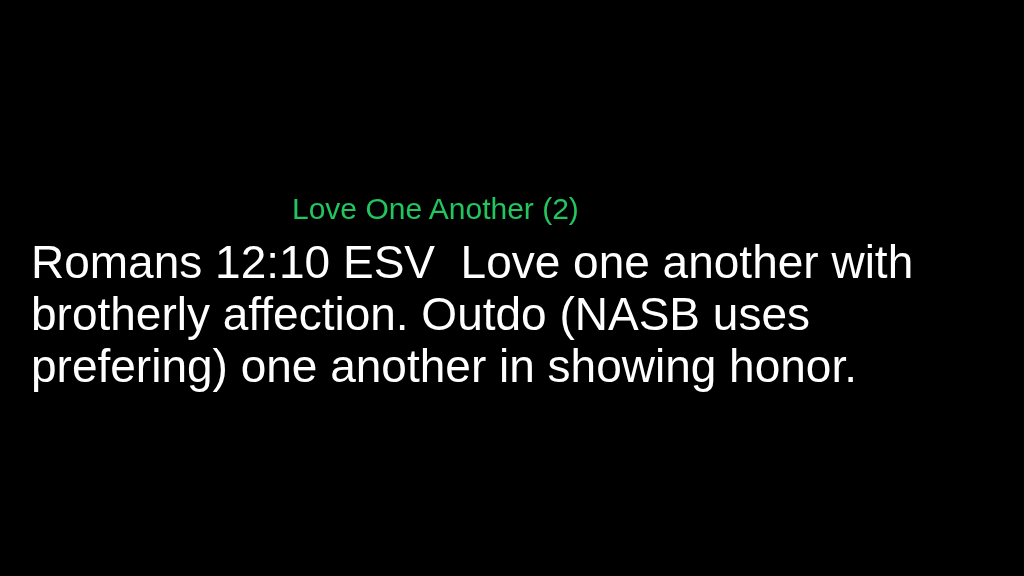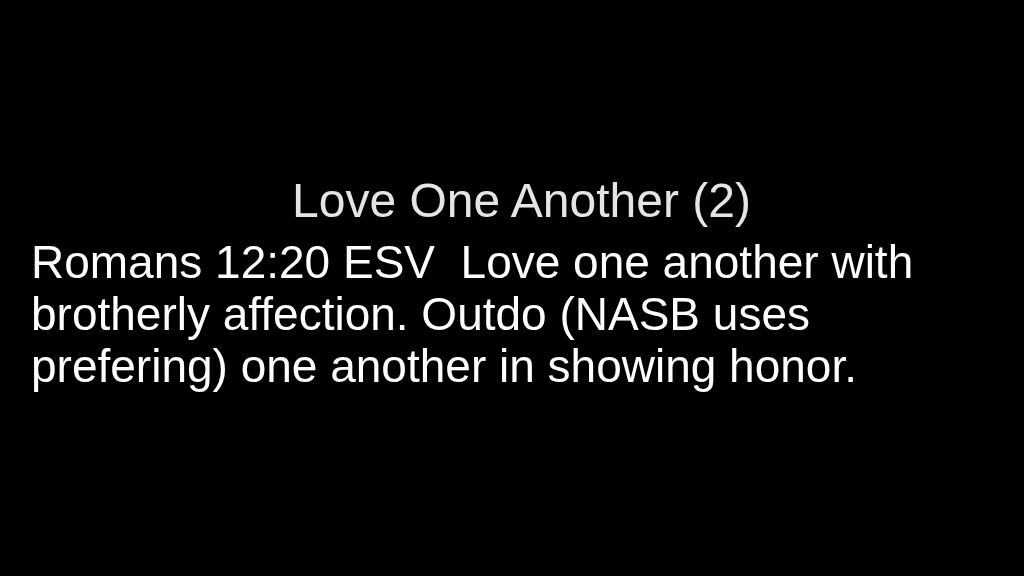--- a/index.html
+++ b/index.html
@@ -21,24 +21,24 @@
   }
   #text-block {
     position: absolute;
     left: 0;
     top: 0;
     width: 1024px;
   }
   .slide-title {
     position: absolute;
     left: 31px;
-    top: 177px;
+    top: 185px;
     width: 962px;
-    color: #e5e5e5;
-    font-size: 48px;
+    color: #22c55e;
+    font-size: 30px;
     line-height: 47px;
     font-weight: normal;
     letter-spacing: 0px;
     white-space: pre;
     margin: 0;
     text-indent: 261px;
   }
   .slide-body {
     position: absolute;
     left: 31px;
@@ -53,15 +53,15 @@
     white-space: pre-wrap;
     word-spacing: 0px;
   }
 </style>
 </head>
 <body>
 
 <div id="slide">
   <div id="text-block">
     <div class="slide-title">Love One Another (2)</div>
-    <div class="slide-body">Romans 12:20 ESV  Love one another with brotherly affection. Outdo (NASB uses prefering) one another in showing honor.</div>
+    <div class="slide-body">Romans 12:10 ESV  Love one another with brotherly affection. Outdo (NASB uses prefering) one another in showing honor.</div>
   </div>
 </div>
 
 </body></html>

